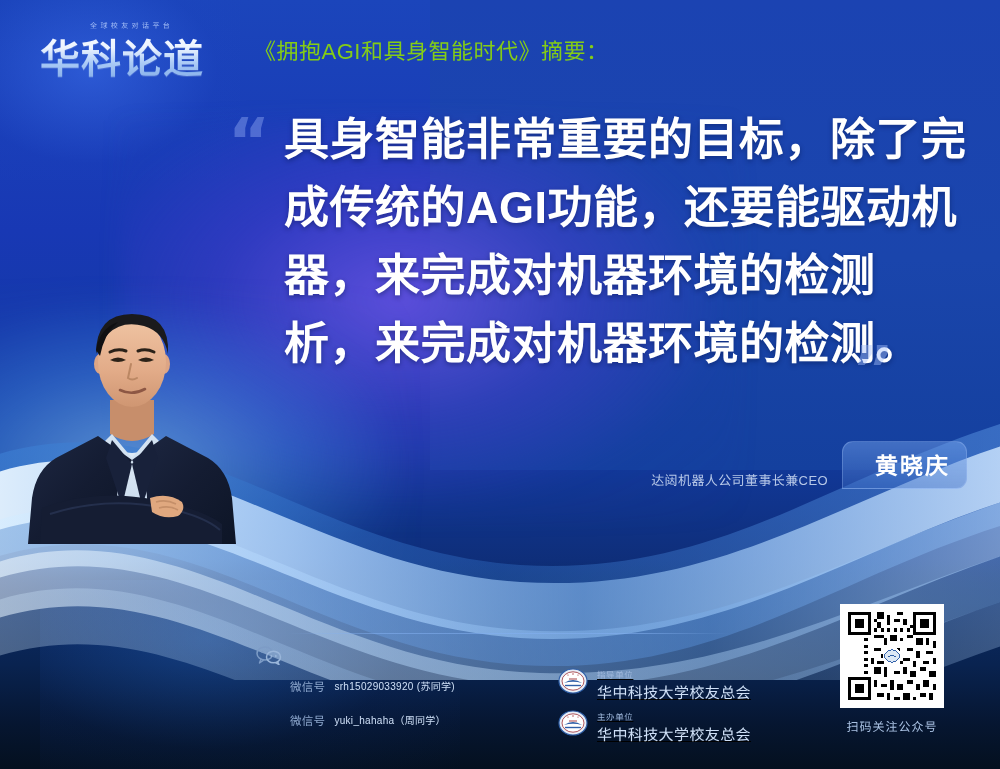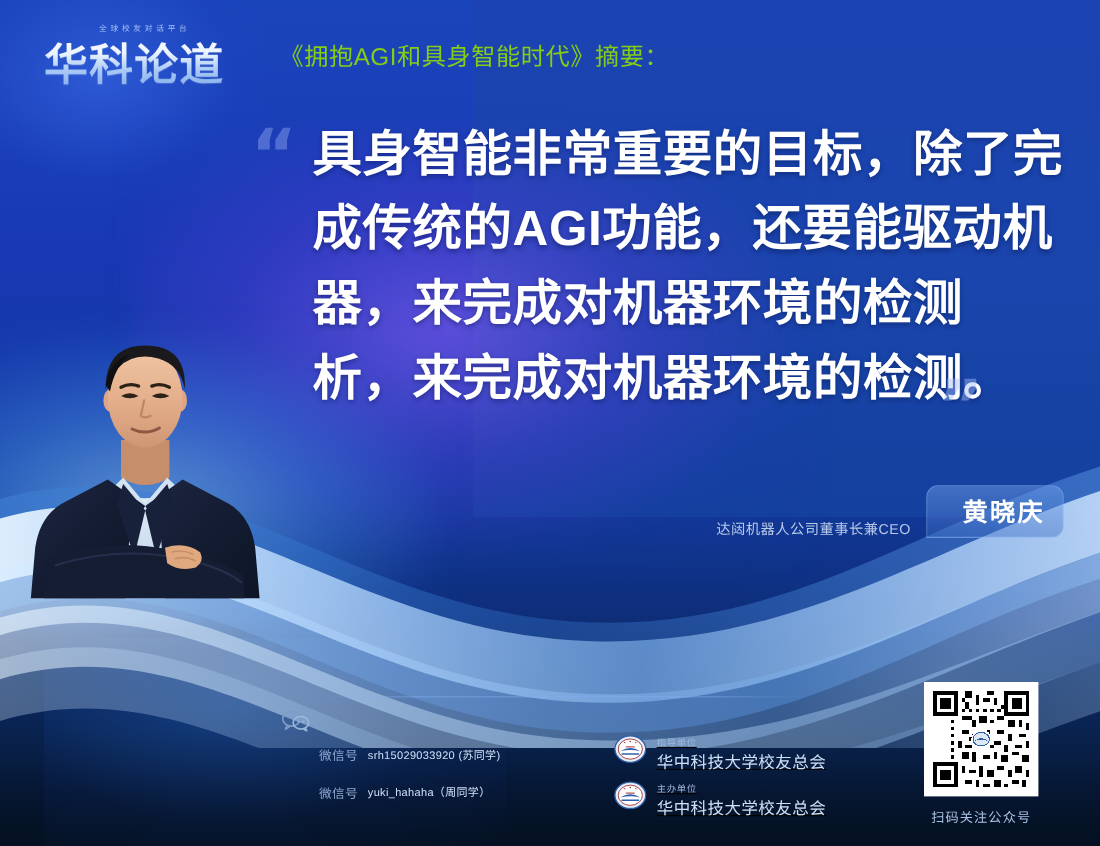--- a/index.html
+++ b/index.html
@@ -132,21 +132,21 @@
   .contact-label{ font-size:11.5px; color:#8fa9cf; }
   .contact-value{ font-size:10px; color:#cfe0f7; }
 
   .orgs{ position:absolute; left:558px; top:668px; }
   .org{ display:flex; gap:9px; height:34px; margin-bottom:8px;text-decoration:underline; }
   .org-emblem{ width:30px; height:26px; flex:none; }
   .org-text{ display:flex; flex-direction:column; justify-content:center; }
   .org-kind{ font-size:8.5px; color:#9fb8dc; letter-spacing:.6px; margin-bottom:1px; }
   .org-name{ font-size:15px; color:#cfe0f7; letter-spacing:.4px; }
 
-  .qr-block{ position:absolute; left:840px; top:620px; width:112px; }
+  .qr-block{ position:absolute; left:840px; top:604px; width:112px; }
   .qr-img{ width:104px; height:104px; background:#ffffff; padding:5px; display:block; }
   .qr-caption{
     margin-top:9px; width:104px; text-align:center;
     font-size:12px; color:#a9c1e2; letter-spacing:1px;
   }
 </style>
 </head>
 <body>
 
 <div class="poster">

